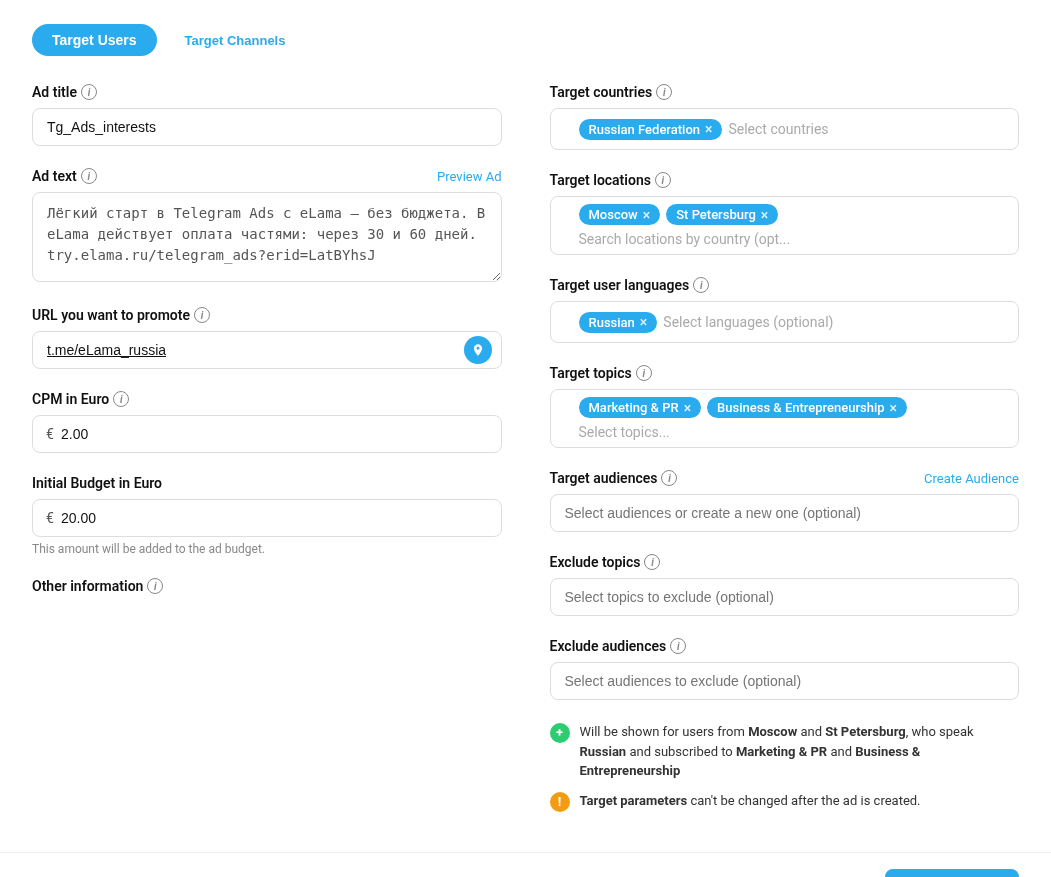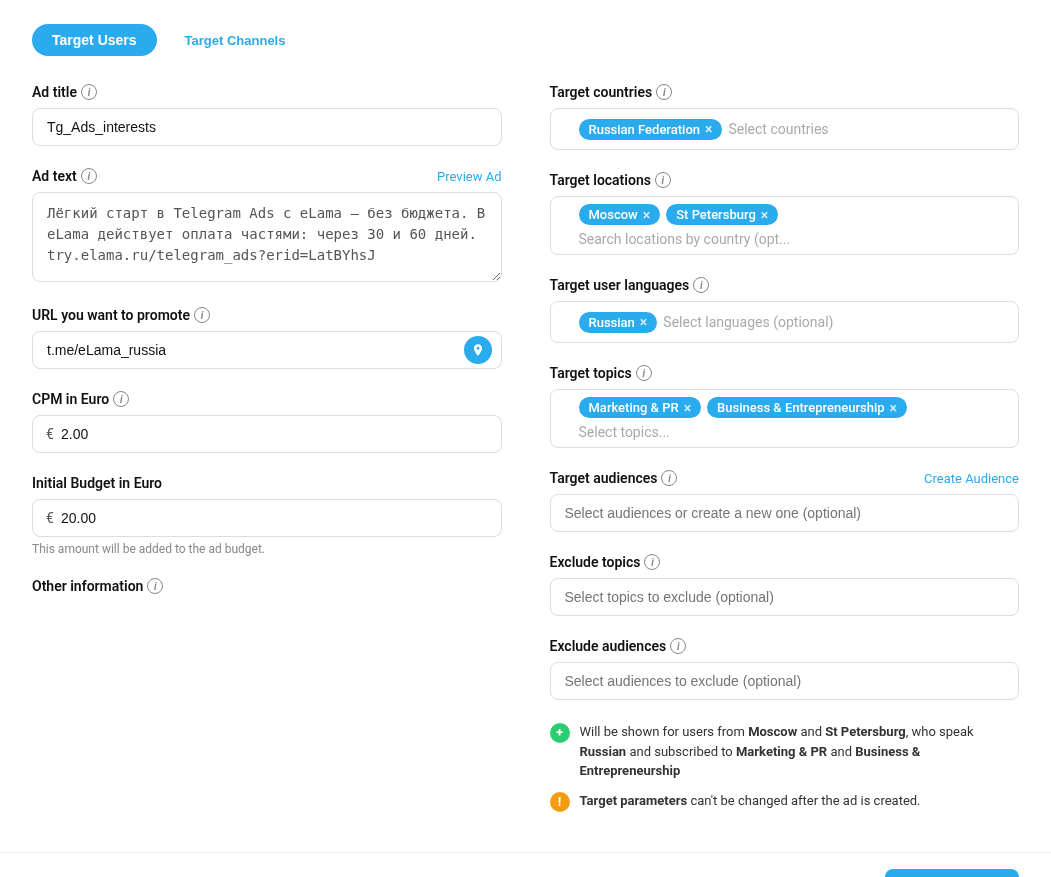--- a/index.html
+++ b/index.html
@@ -120,20 +120,21 @@
       background: #fff;
       resize: vertical;
       min-height: 90px;
       line-height: 1.5;
     }
     .url-input-wrapper {
       position: relative;
     }
     .url-input-wrapper input {
       padding-right: 56px;
+      text-decoration: underline;
     }
     .url-icon {
       position: absolute;
       right: 10px;
       top: 50%;
       transform: translateY(-50%);
       width: 28px;
       height: 28px;
       background: #2AABEE;
       border-radius: 50%;

